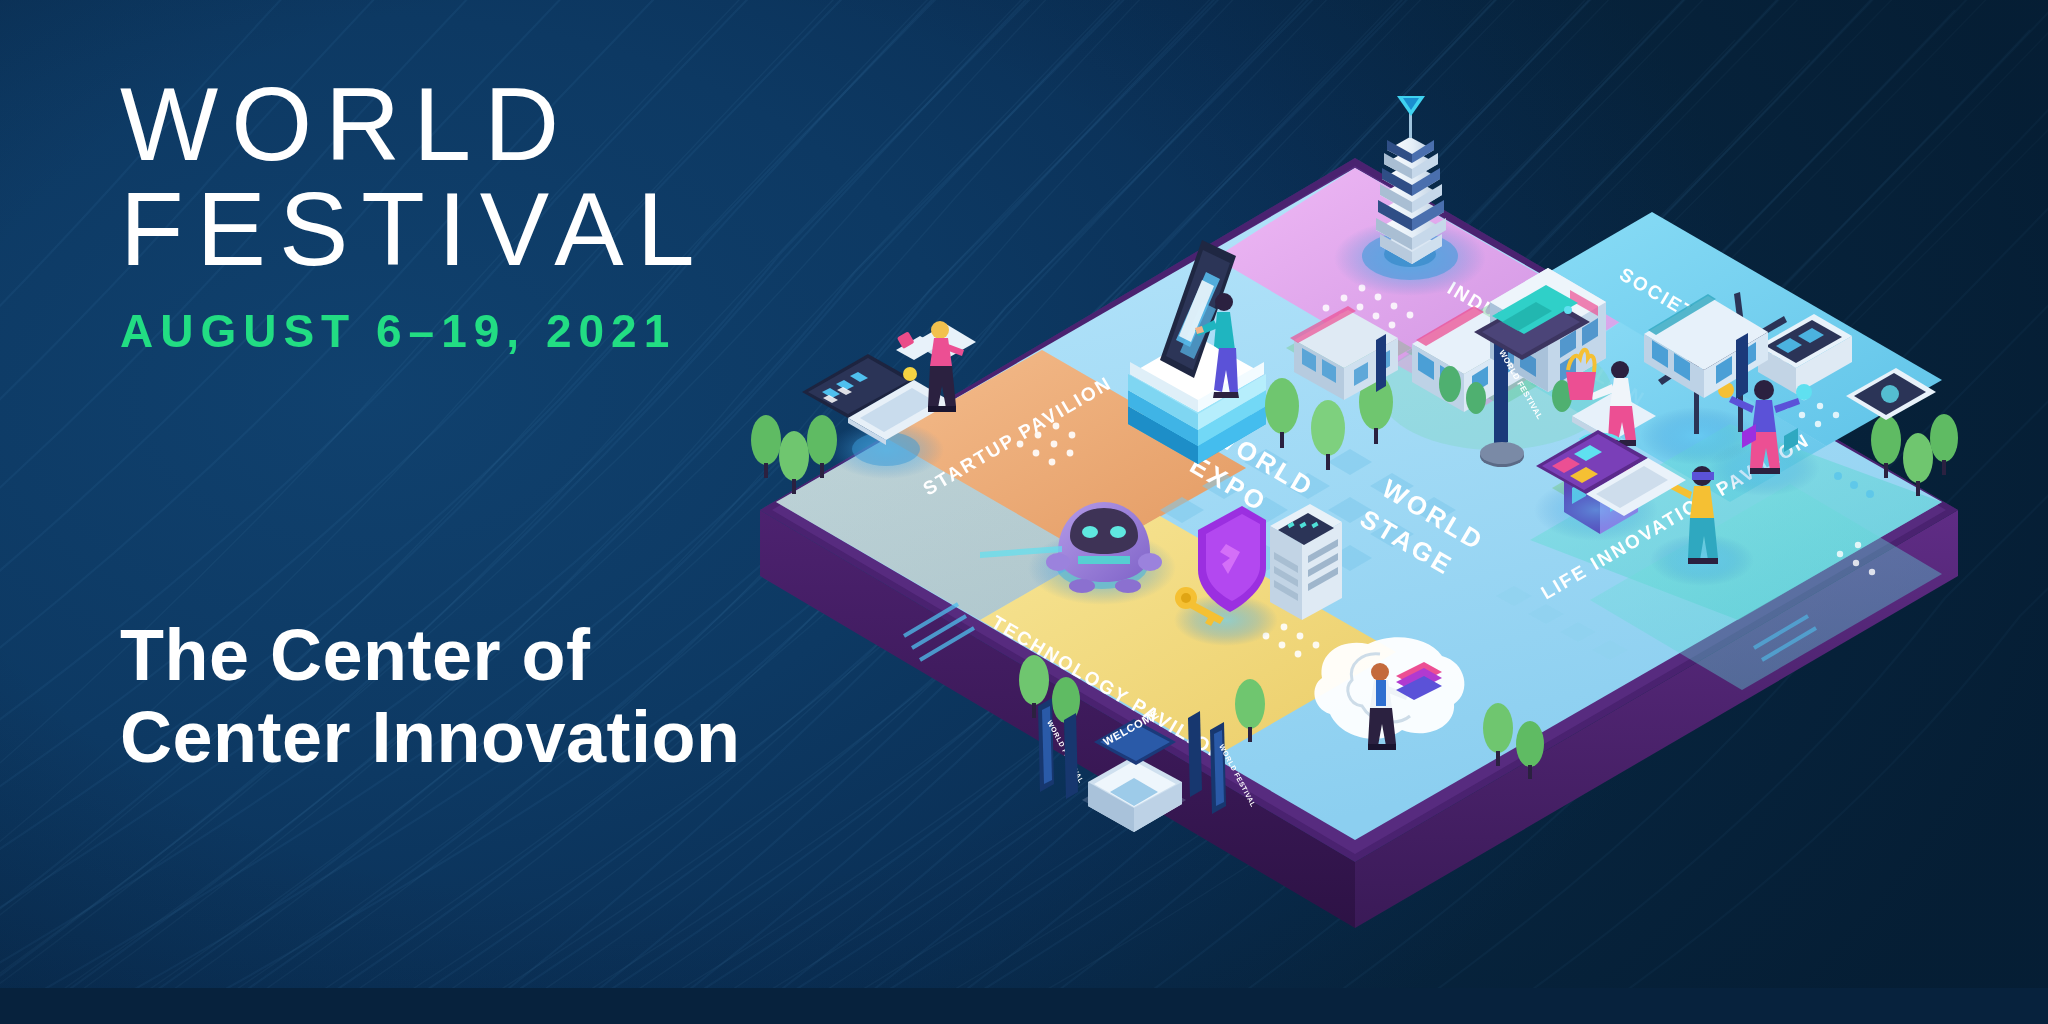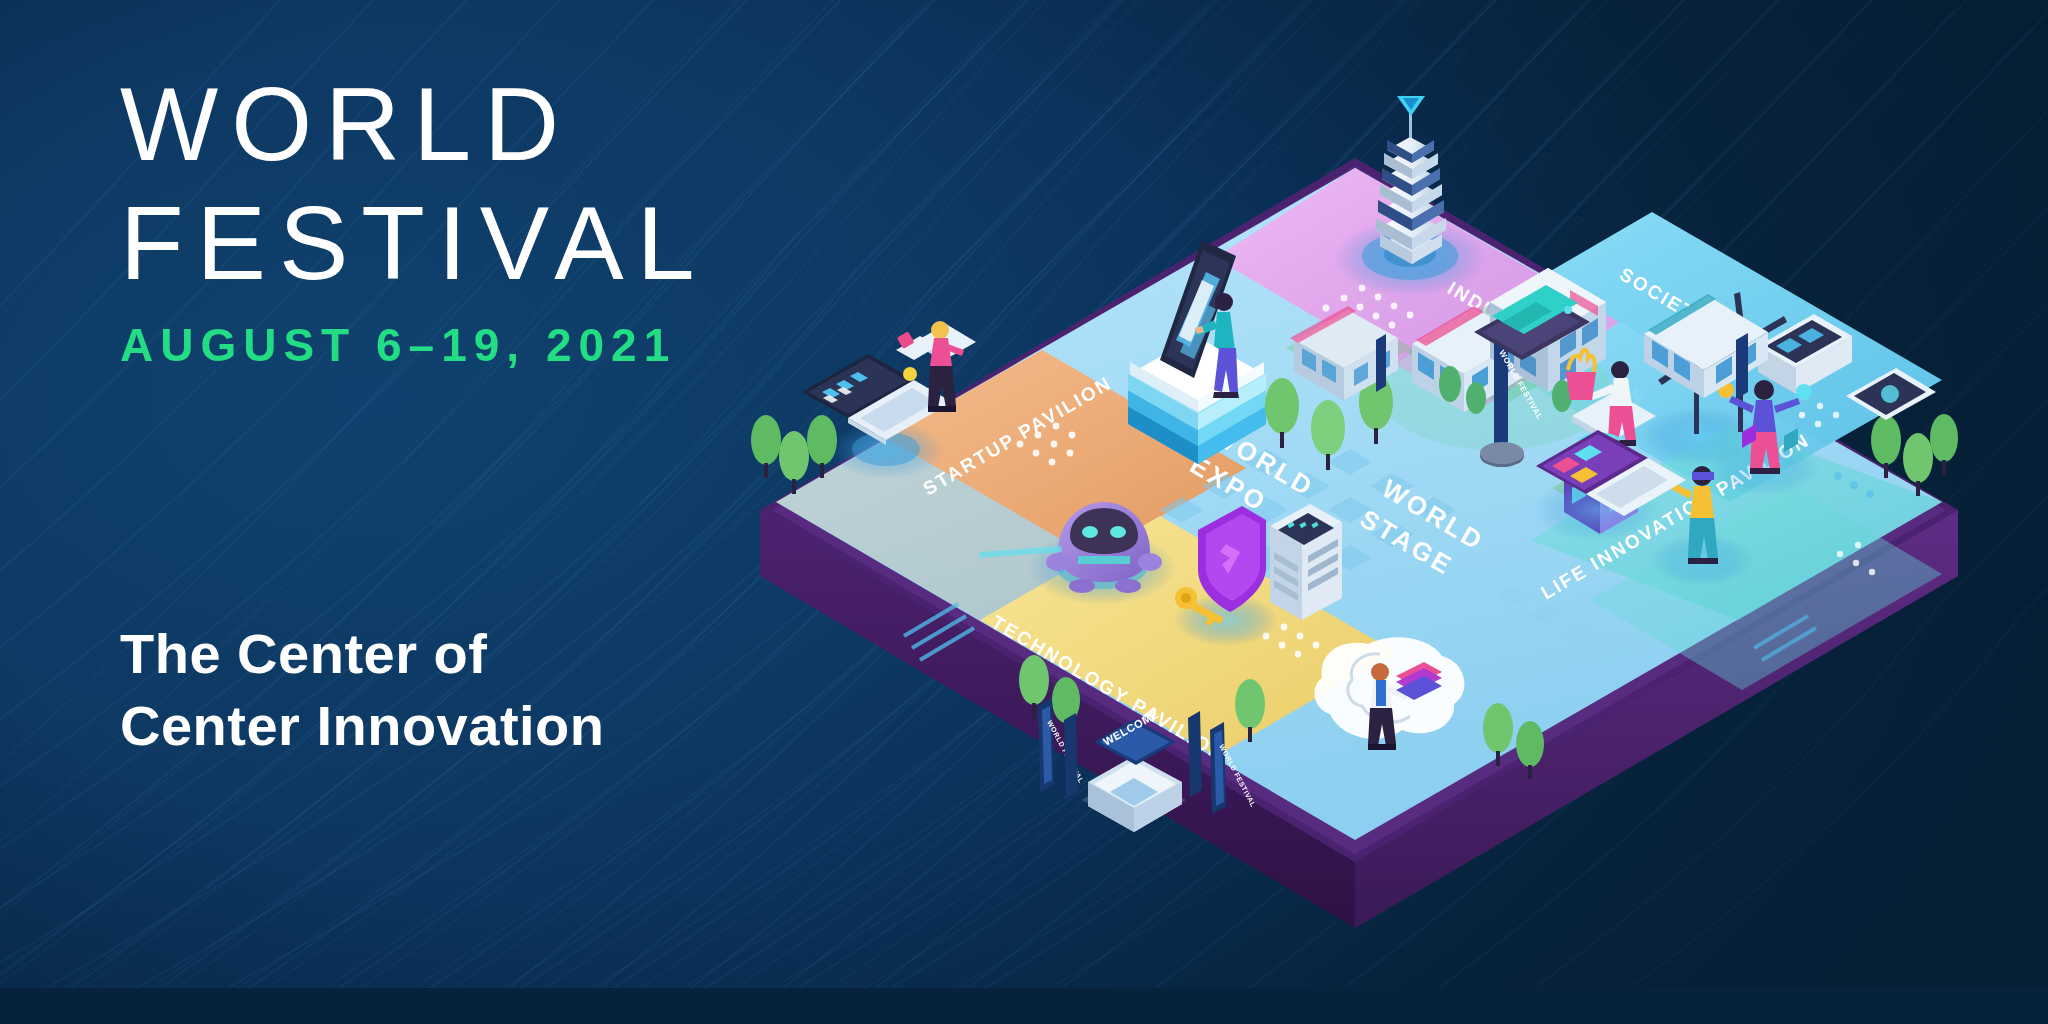--- a/index.html
+++ b/index.html
@@ -29,40 +29,39 @@
   .copy { position:absolute; left:120px; top:74px; width:900px; }
 
   .title-line {
     color:#ffffff;
     font-weight:300;
     font-size:104px;
     line-height:0.97;
     letter-spacing:13px;
     white-space:nowrap;
   }
-  .title-line.l2 { margin-top:18px; }
+  .title-line.l2 { margin-top:4px; }
 
   .eventdate {
     margin-top:24px;
     color:#22dd83;
     font-size:46px;
     font-weight:700;
     letter-spacing:7px;
     white-space:nowrap;
   }
 
   .headline { position:absolute; left:120px; top:614px; width:960px; }
   .headline-line {
     color:#ffffff;
     font-weight:700;
-    font-size:56px;
+    font-size:72px;
     line-height:1.14;
     letter-spacing:.5px;
     white-space:nowrap;
-    margin-top:8px;
   }
 
   
   .scene { position:absolute; left:690px; top:40px; width:1330px; height:960px; }
   .scene svg { display:block; width:100%; height:100%; overflow:visible; }
 
   .zone-label {
     font-family:"Liberation Sans", sans-serif;
     font-weight:700;
     fill:#ffffff;

